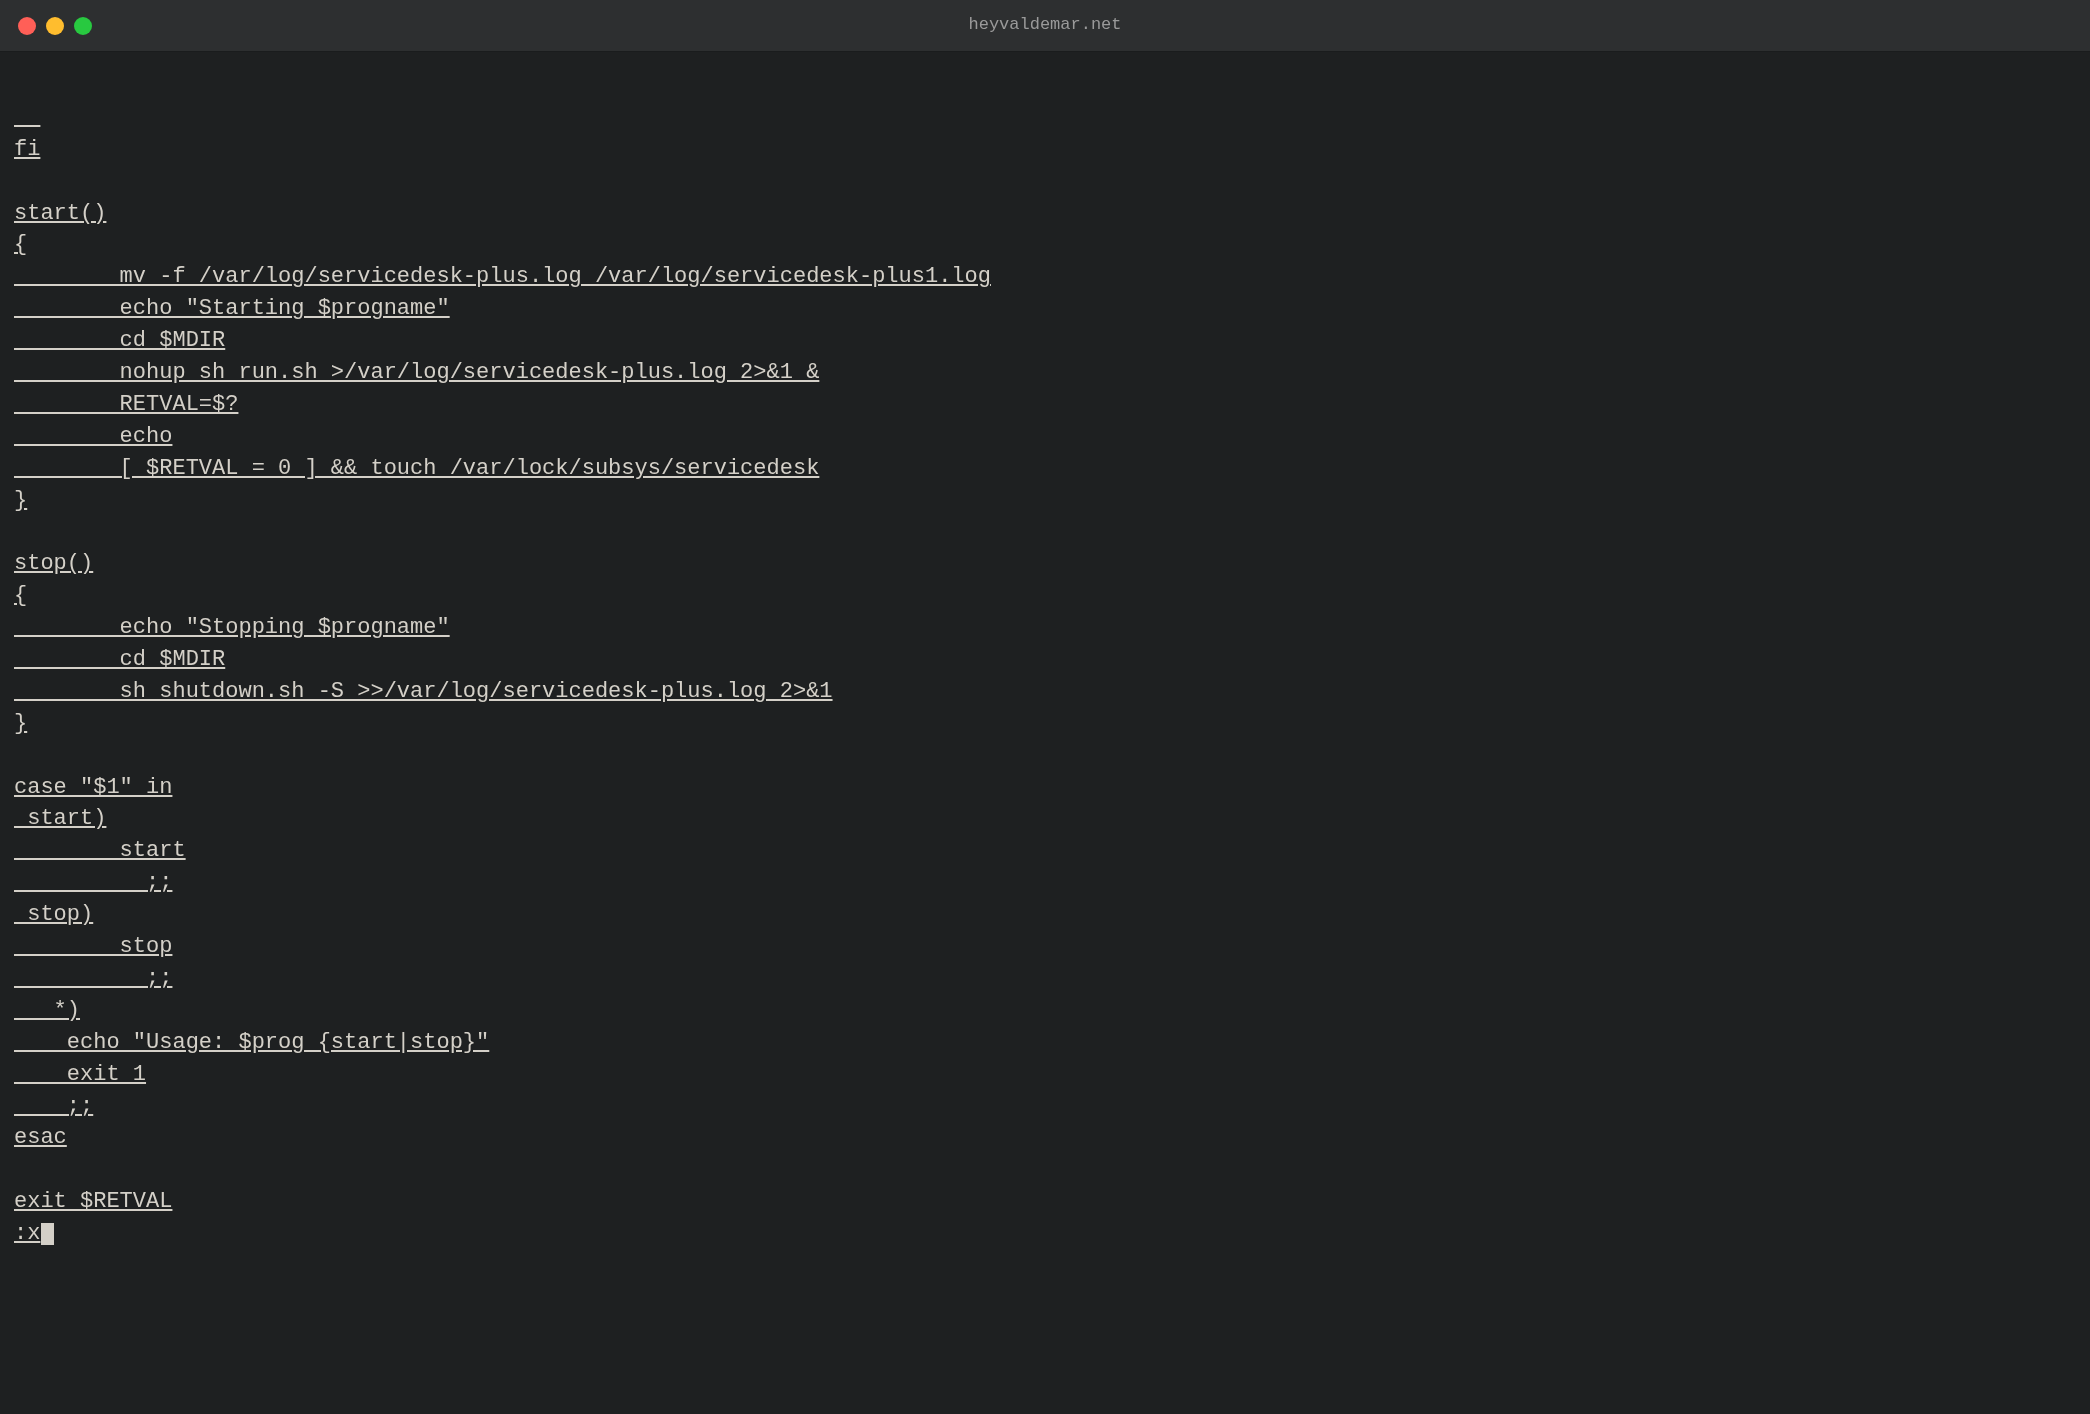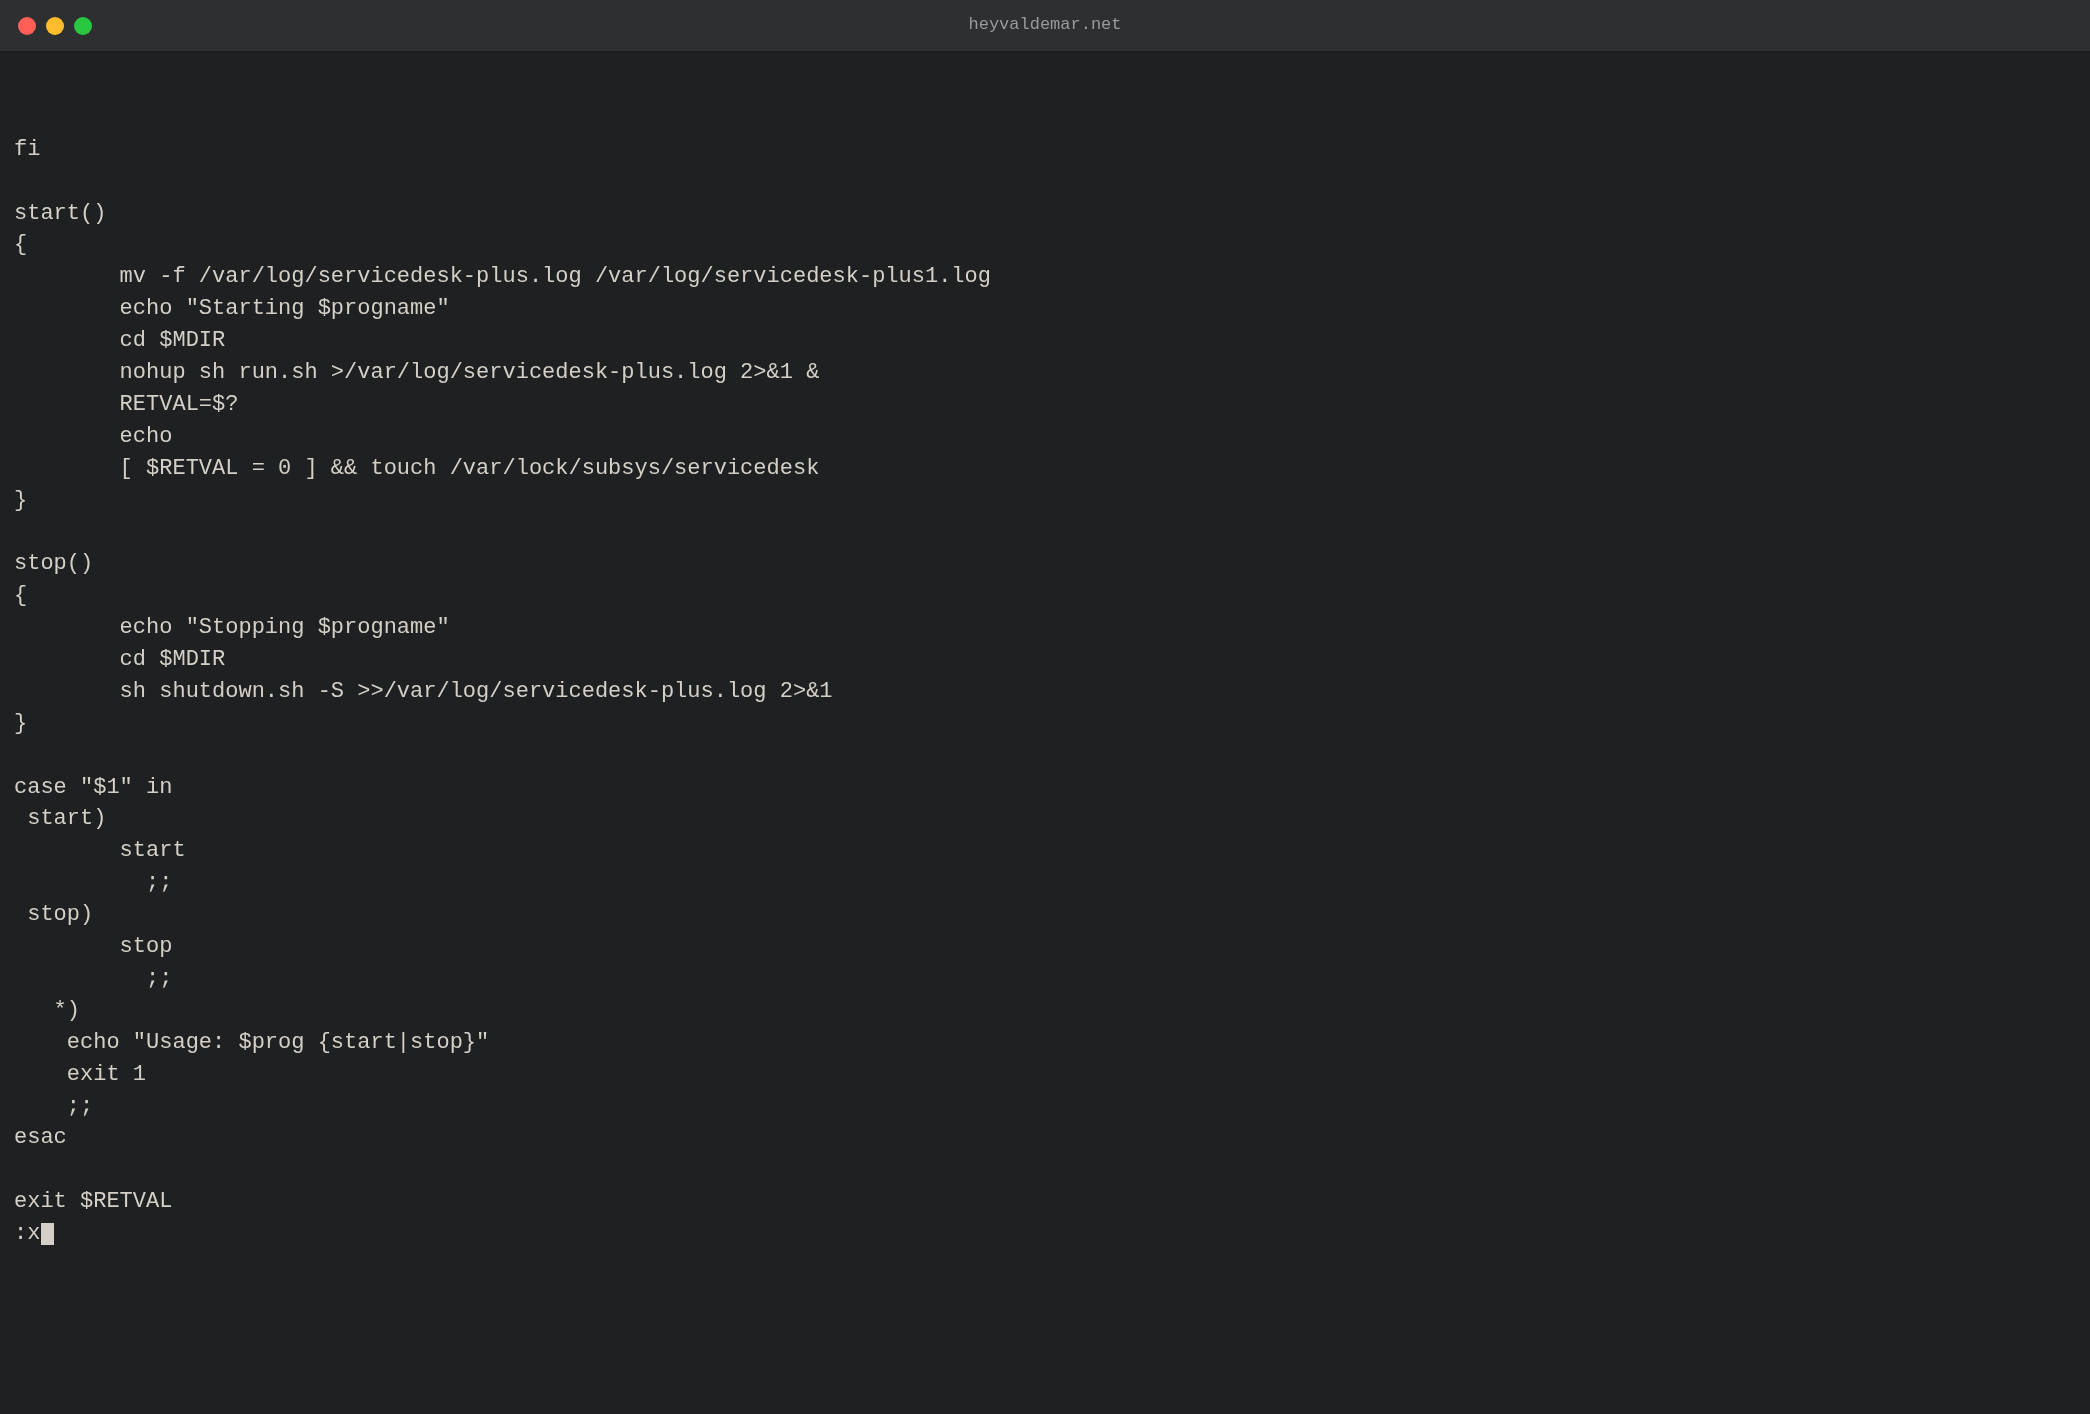--- a/index.html
+++ b/index.html
@@ -50,20 +50,21 @@
 
     .title-text {
       color: #9a9a9a;
       font-size: 17px;
       font-family: 'Menlo', 'Monaco', 'Courier New', monospace;
     }
 
     .terminal-content {
       padding: 18px 0 0 14px;
       white-space: pre;
+      text-decoration: underline;
     }
 
     .line {
       display: block;
       min-height: 1.45em;
     }
 
     .command-line {
       display: flex;
       align-items: center;

